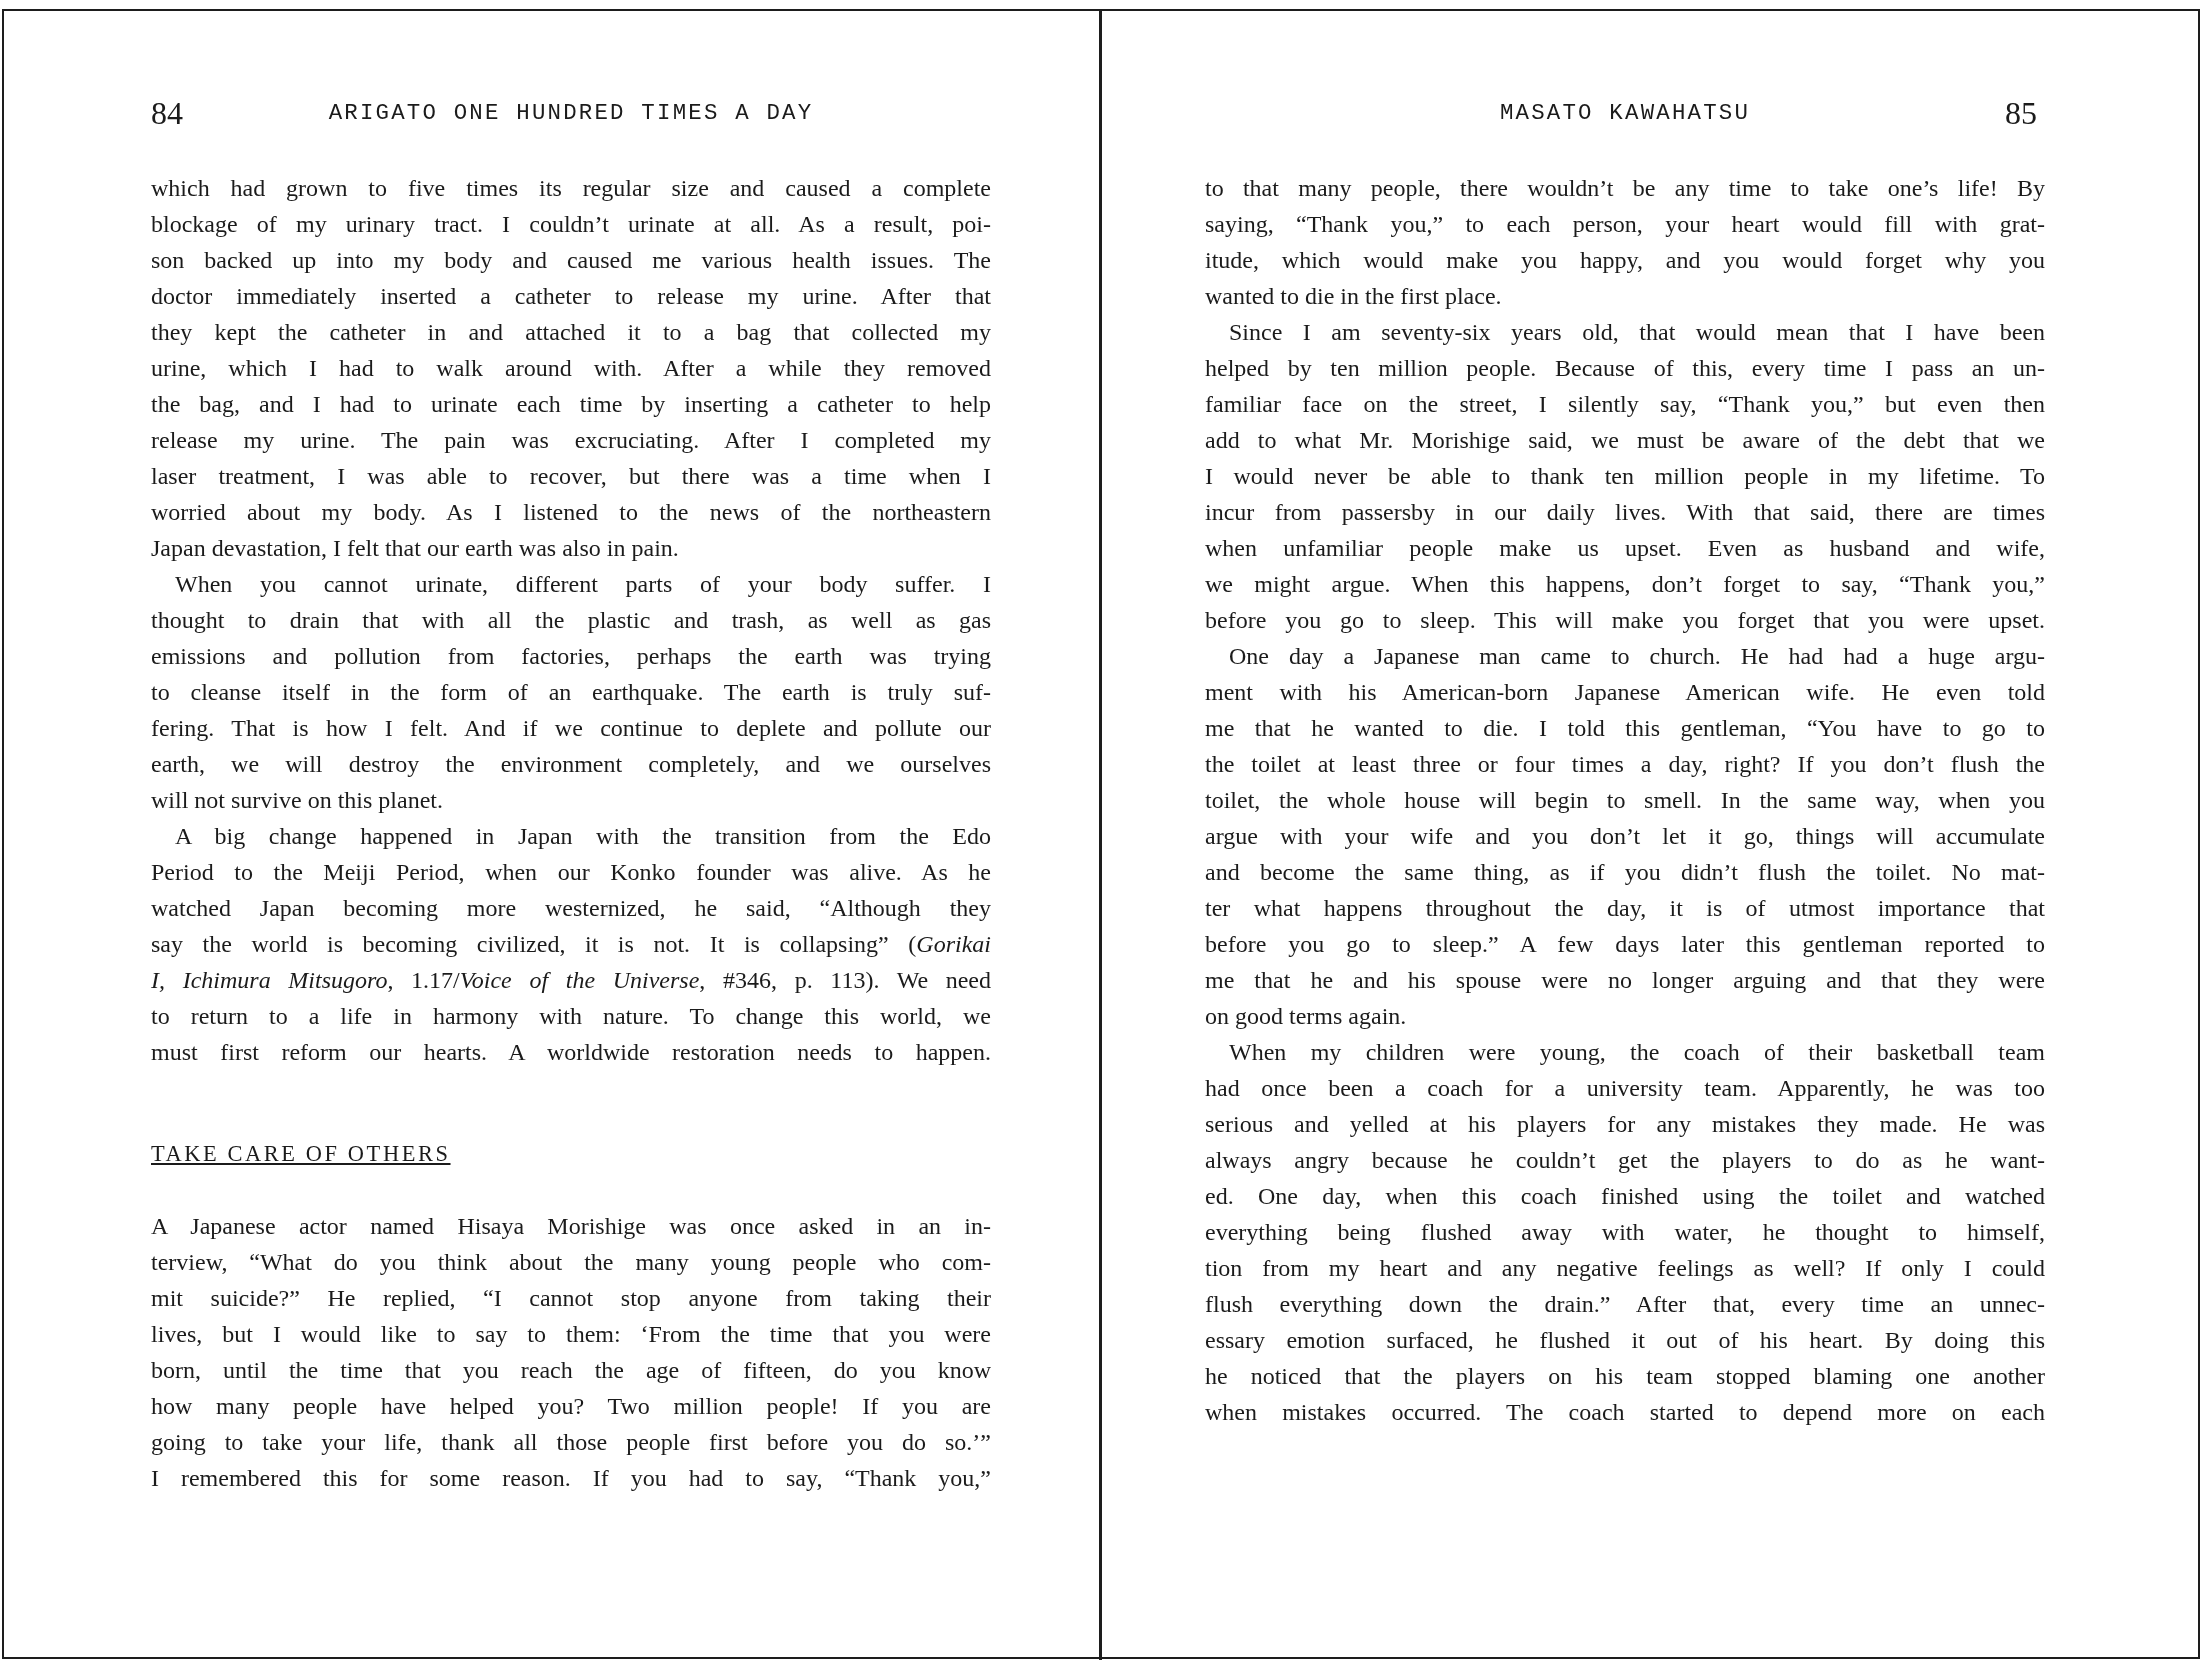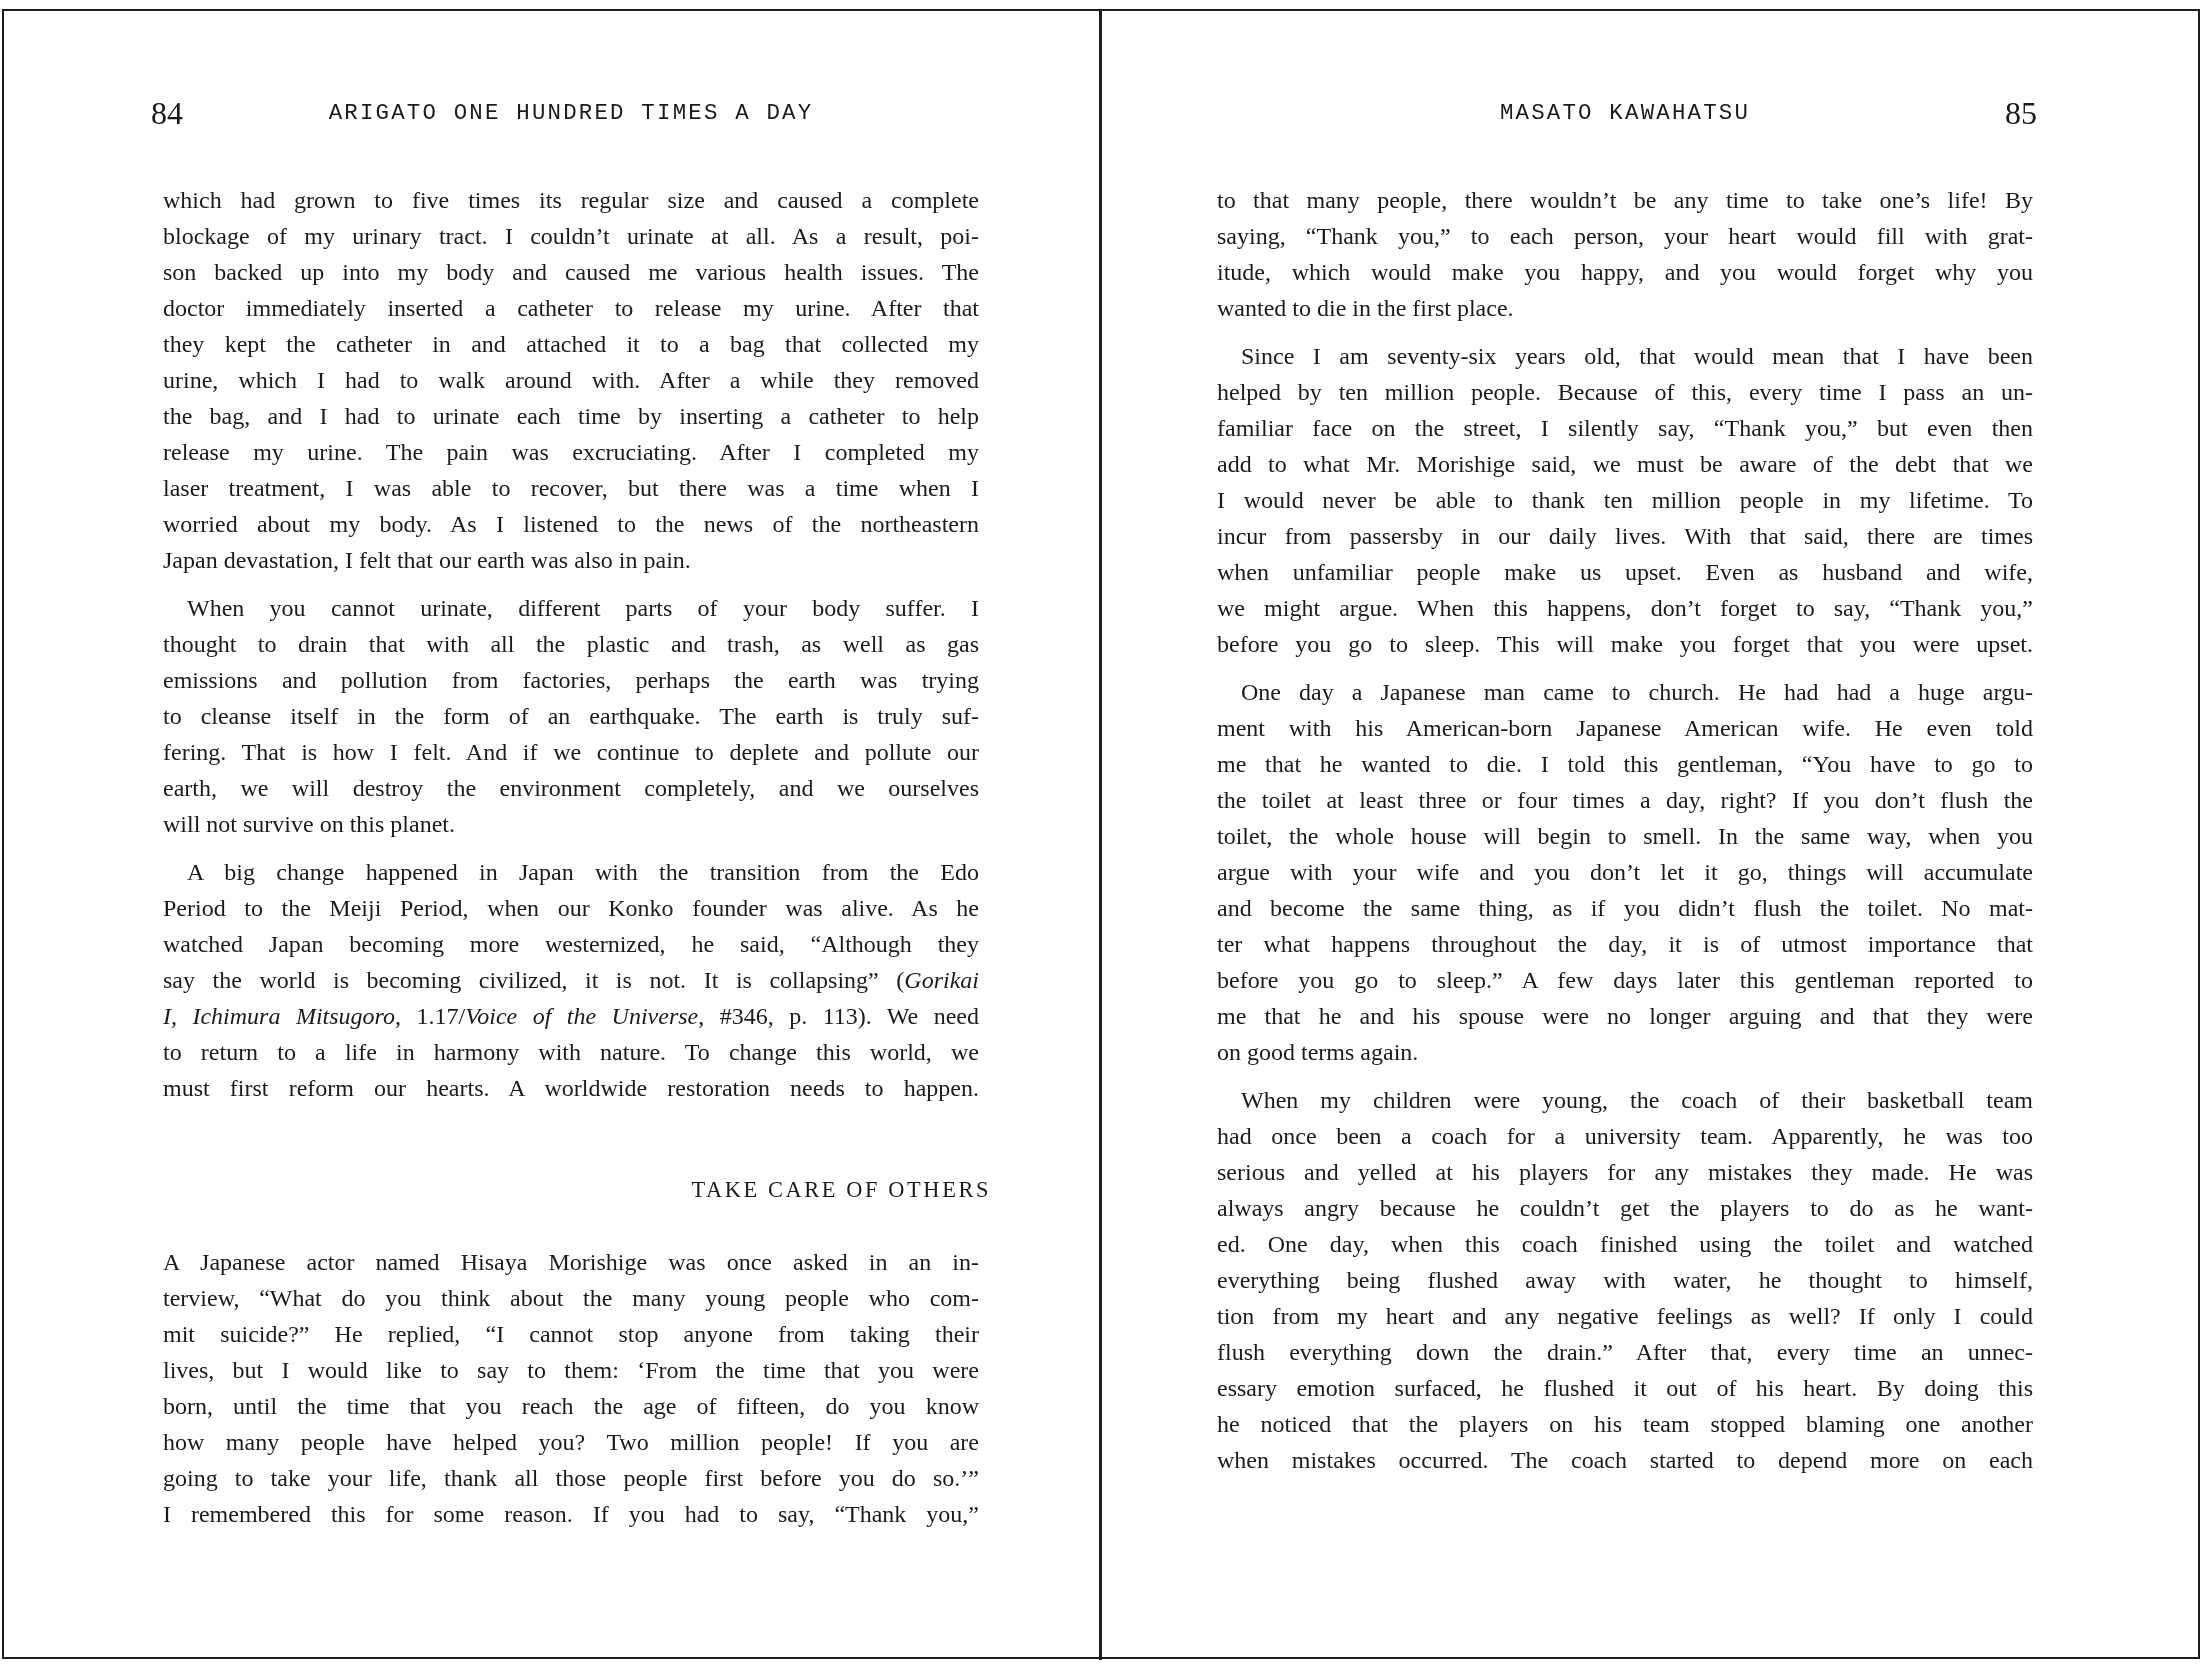--- a/index.html
+++ b/index.html
@@ -36,38 +36,39 @@
     font-size: 32px; letter-spacing: 0;
   }
   .page-num.num-left  { left: 0; }
   .page-num.num-right { right: 8px; margin-left: 19px; }
   .page-body {
     position: absolute; top: 170px; width: 840px;
     font-size: 24px; line-height: 36px;
   }
   .page-body.left  { left: 151px; }
   .page-body.right { left: 1205px; }
-  .para { margin: 12px; }
+  .para { margin: 0; }
   .line {
     text-align: justify;
     text-align-last: justify;
     -moz-text-align-last: justify;
   }
   .line.last {
     text-align-last: left;
     -moz-text-align-last: left;
   }
   .line.first-indent { text-indent: 24px; }
   .it { font-style: italic; }
   .section-heading {
-    text-align: right;
+    text-align: left;
     font-size: 22.4px;
     line-height: 36px;
     letter-spacing: 2.6px;
     margin: 66px 0 36px 0;
+    text-decoration: underline;
   }
 </style>
 </head>
 <body>
 
 <div class="spread">
   <div class="frame"></div>
   <div class="divider"></div>
 
   <header class="page-header left">

